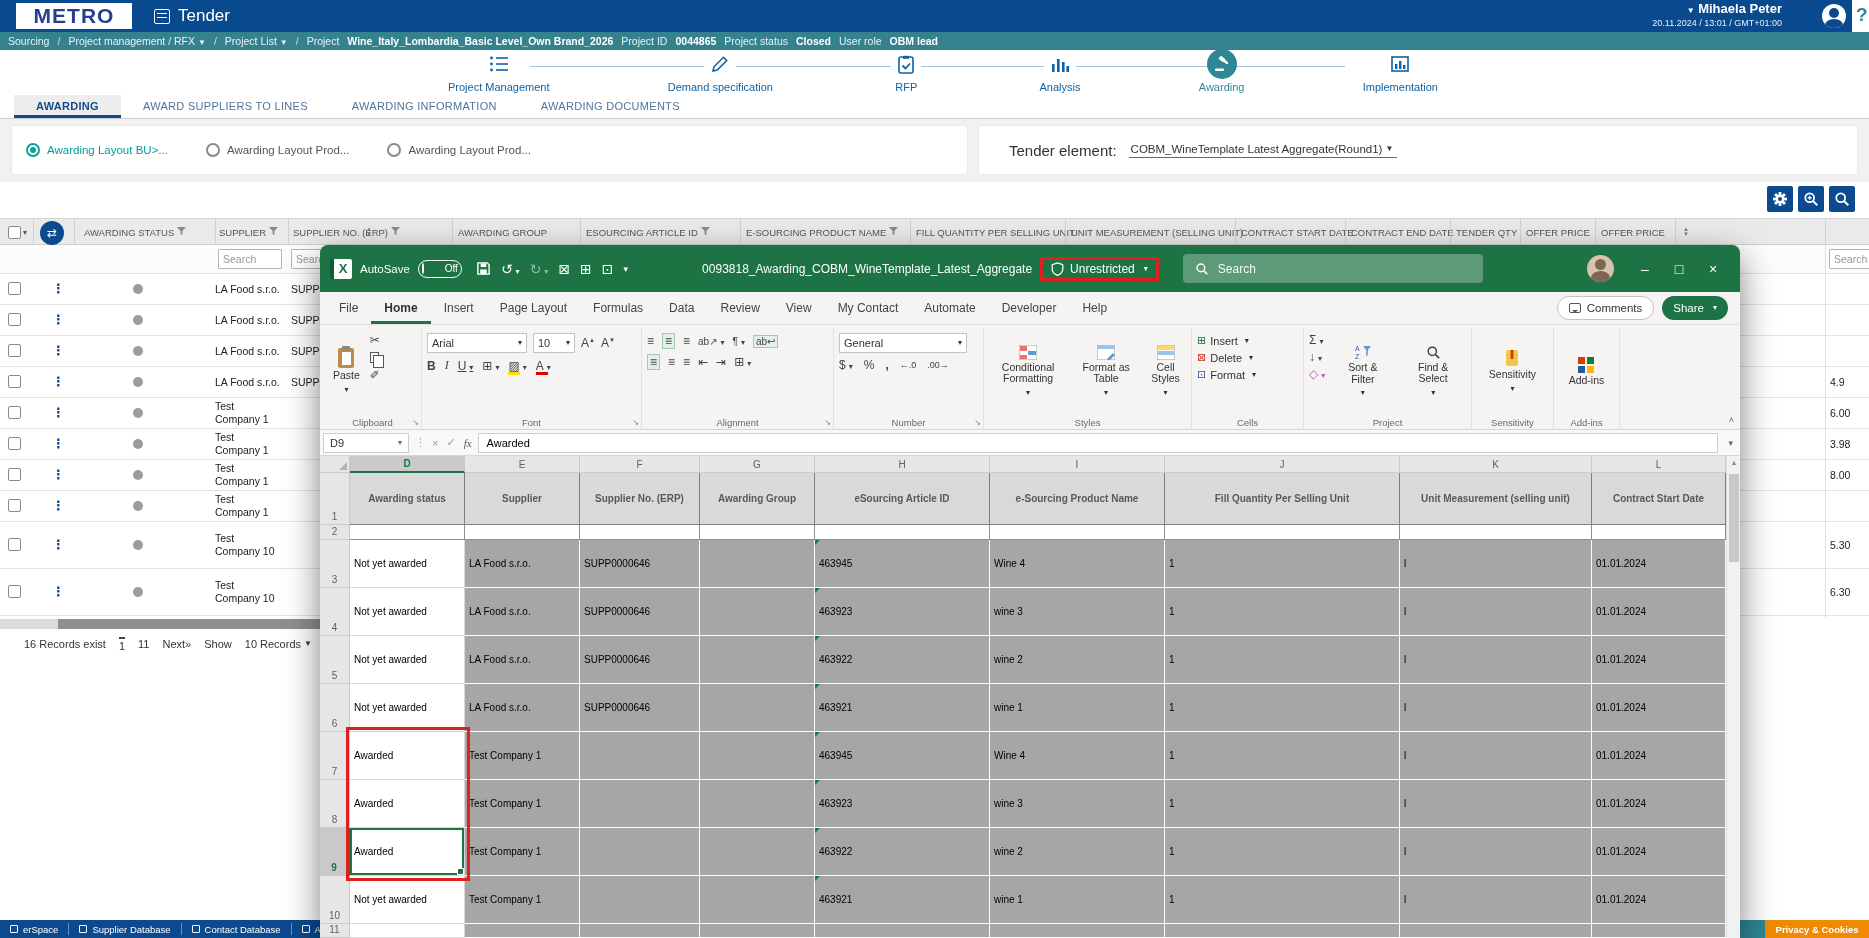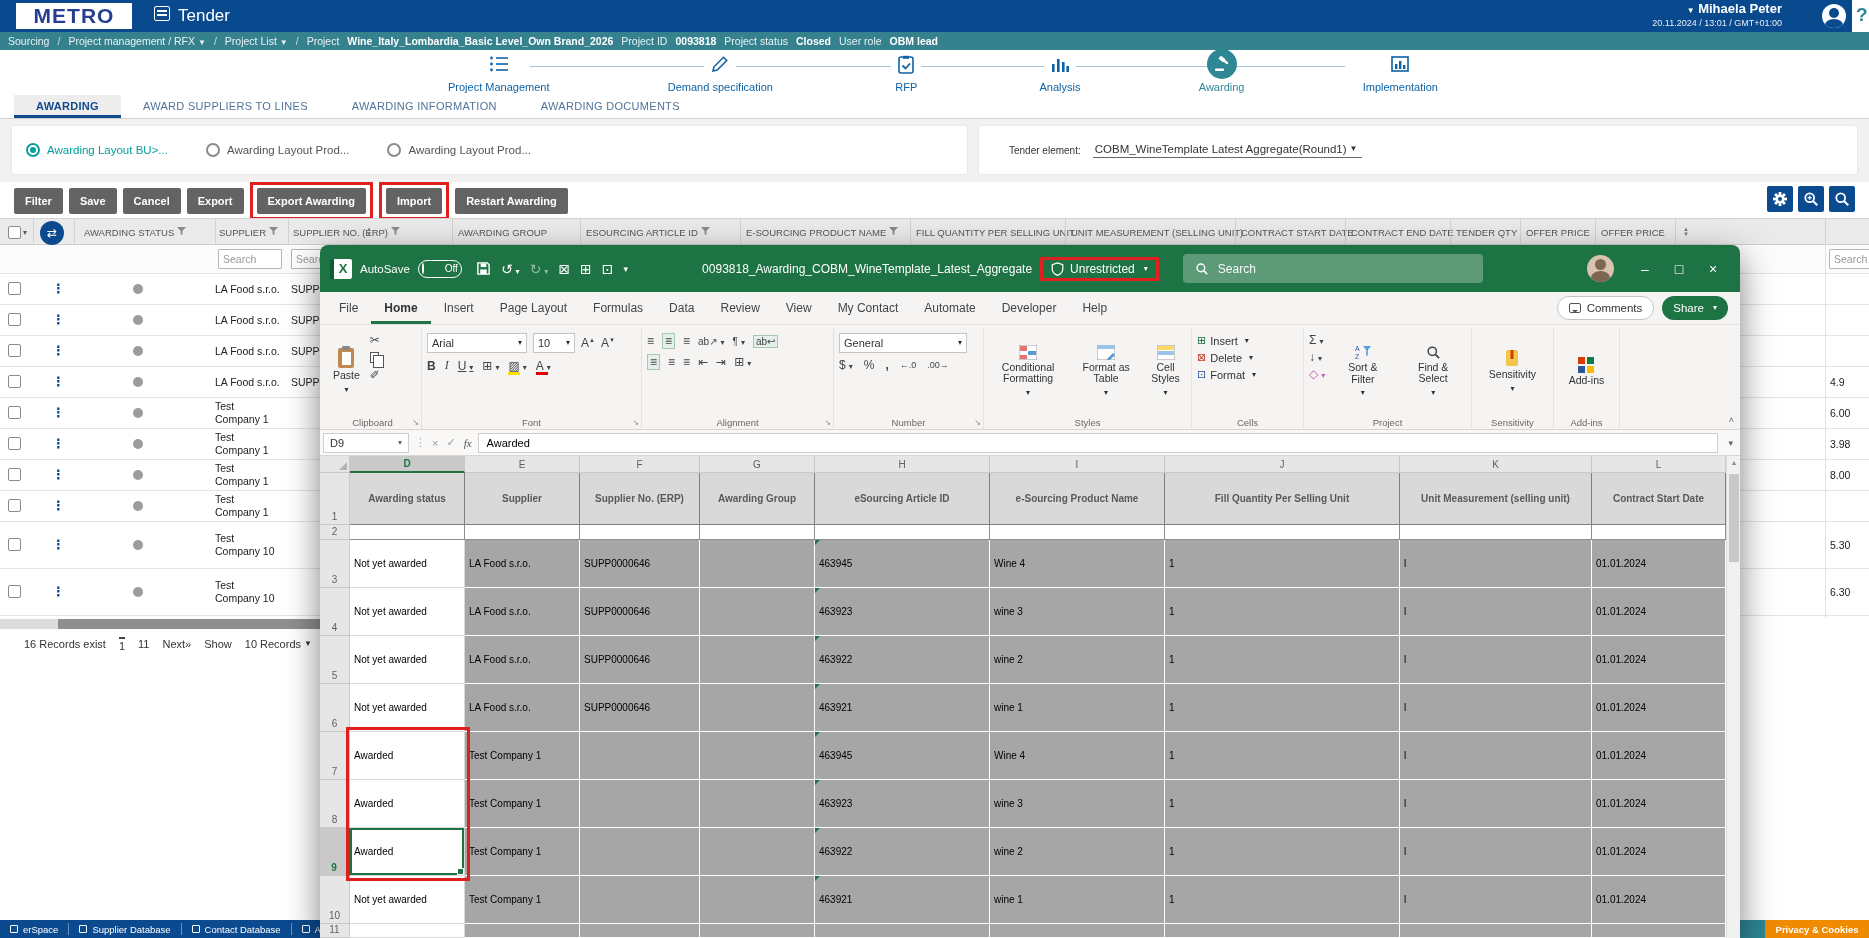--- a/index.html
+++ b/index.html
@@ -3,21 +3,21 @@
 <meta charset="utf-8">
 <style>
   *{margin:0;padding:0;box-sizing:border-box;}
   html,body{background:#888;}
   body{font-family:"Liberation Sans","DejaVu Sans",sans-serif;}
   .screen{position:relative;width:1869px;height:938px;background:#fff;overflow:hidden;margin:0 auto;}
   .car{font-size:8px;margin-left:3px;line-height:1;}
   
   .topbar{position:absolute;left:0;top:0;width:1852px;height:32px;background:#094a8f;display:flex;align-items:center;color:#fff;}
   .logo{margin-left:16px;width:116px;height:26px;background:#fff;display:flex;align-items:center;justify-content:center;font-weight:900;font-size:21px;letter-spacing:1px;color:#253e8f;}
-  .appblock{margin-left:22px;display:flex;gap:8px;font-size:17px;}
+  .appblock{margin-left:22px;display:flex;align-items:center;gap:8px;font-size:17px;}
   .tender-ic{width:16px;height:15px;border:1.6px solid #fff;border-radius:2px;position:relative;}
   .tender-ic:before{content:"";position:absolute;left:2px;top:3px;right:2px;height:1.5px;background:#fff;}
   .tender-ic:after{content:"";position:absolute;left:2px;top:7px;right:2px;height:1.5px;background:#fff;}
   .userblock{margin-left:auto;margin-right:40px;text-align:right;line-height:12px;}
   .uname{font-size:13px;font-weight:700;}
   .udate{font-size:9px;opacity:.9;}
   .avatar{width:24px;height:24px;border-radius:50%;background:#fff;position:relative;overflow:hidden;margin-right:6px;}
   .avatar:before{content:"";position:absolute;left:7px;top:4px;width:10px;height:10px;border-radius:50%;background:#094a8f;}
   .avatar:after{content:"";position:absolute;left:3px;top:15px;width:18px;height:12px;border-radius:50%;background:#094a8f;}
   .help-q{position:absolute;left:1856px;top:4px;font-size:19px;font-weight:700;color:#2e8795;}
@@ -39,21 +39,21 @@
   .tab{font-size:11px;letter-spacing:.3px;color:#517499;padding:0 22px;line-height:23px;cursor:pointer;}
   .tab.active{background:#ededed;color:#114a8c;font-weight:700;border-bottom:3px solid #114a8c;}
   
   .fpanel{position:absolute;left:0;top:119px;width:1869px;height:63px;background:#f1f1f1;}
   .fcard{position:absolute;background:#fff;height:48px;top:7px;border-radius:2px;box-shadow:0 0 2px rgba(0,0,0,.12);display:flex;align-items:center;}
   .radio{width:14px;height:14px;border:2px solid #8a8a8a;border-radius:50%;position:relative;flex:none;}
   .radio.on{border-color:#0aa09d;}
   .radio.on:after{content:"";position:absolute;left:2px;top:2px;width:6px;height:6px;border-radius:50%;background:#0aa09d;}
   .ropt{display:flex;align-items:center;gap:7px;font-size:11.5px;color:#555;cursor:pointer;}
   .ropt.on{color:#009d9b;}
-  .tlabel{font-size:10px;color:#333;}
+  .tlabel{font-size:15px;color:#333;}
   .tvalue{font-size:11.5px;color:#333;border-bottom:1px solid #666;padding:0 4px 2px 2px;display:flex;align-items:center;cursor:pointer;}
   
   .toolbar{position:absolute;left:14px;top:186px;height:30px;display:flex;align-items:center;gap:6px;}
   .gbtn{background:#636363;color:#fff;font-size:11px;font-weight:700;border:none;height:26px;padding:0 11px;border-radius:2px;cursor:pointer;font-family:inherit;}
   .red-frame-inline{border:3px solid #e01f1f;padding:3px 4px;display:inline-flex;}
   .vtools{position:absolute;left:1767px;top:186px;display:flex;gap:5px;}
   .vbtn{width:26px;height:26px;background:#0b4a8f;border-radius:2px;display:flex;align-items:center;justify-content:center;cursor:pointer;}
   
   .thead{position:absolute;left:0;top:218px;width:1869px;height:27px;background:#eaeaea;border-top:1px solid #d5d5d5;border-bottom:1px solid #cfcfcf;}
   .th{position:absolute;top:0;height:27px;display:flex;align-items:center;gap:3px;font-size:9.5px;color:#555;white-space:nowrap;cursor:pointer;}
@@ -189,21 +189,21 @@
   <div class="breadcrumb">
       <span class="bc-item">Sourcing</span>
       <span class="bc-item bc-sep">/</span>
       <span class="bc-item">Project management / RFX<span class="car">▼</span></span>
       <span class="bc-item bc-sep">/</span>
       <span class="bc-item">Project List<span class="car">▼</span></span>
       <span class="bc-item bc-sep">/</span>
       <span class="bc-item">Project</span>
       <span class="bc-item b">Wine_Italy_Lombardia_Basic Level_Own Brand_2026</span>
       <span class="bc-item">Project ID</span>
-      <span class="bc-item b">0093818</span>
+      <span class="bc-item b">0044865</span>
       <span class="bc-item">Project status</span>
       <span class="bc-item b">Closed</span>
       <span class="bc-item">User role</span>
       <span class="bc-item b">OBM lead</span>
     </div>
 
   <div class="steps-line"></div>
   <div class="steps">
       <div class="step">
         <span class="step-ic">
@@ -304,33 +304,20 @@
     </div>
     <div class="fcard" style="left:979px;width:878px;padding-left:30px;gap:12px;">
       <span class="tlabel">Tender element:</span>
       <span class="tvalue">
         <span>COBM_WineTemplate Latest Aggregate(Round1)</span>
         <span class="car">▼</span>
       </span>
     </div>
   </div>
 
-  <div class="toolbar">
-      <button class="gbtn">Filter</button>
-      <button class="gbtn">Save</button>
-      <button class="gbtn">Cancel</button>
-      <button class="gbtn">Export</button>
-      <span class="red-frame-inline">
-        <button class="gbtn">Export Awarding</button>
-      </span>
-      <span class="red-frame-inline">
-        <button class="gbtn">Import</button>
-      </span>
-      <button class="gbtn">Restart Awarding</button>
-    </div>
 
   <div class="vtools">
     <div class="vbtn">
       <svg width="16" height="16" viewBox="0 0 16 16">
           <g fill="#fff">
             <rect x="6.6" y="1" width="2.8" height="14"></rect>
             <rect x="1" y="6.6" width="14" height="2.8"></rect>
             <rect x="6.6" y="1" width="2.8" height="14" transform="rotate(45 8 8)"></rect>
             <rect x="6.6" y="1" width="2.8" height="14" transform="rotate(-45 8 8)"></rect>
             <circle cx="8" cy="8" r="4.2"></circle>

